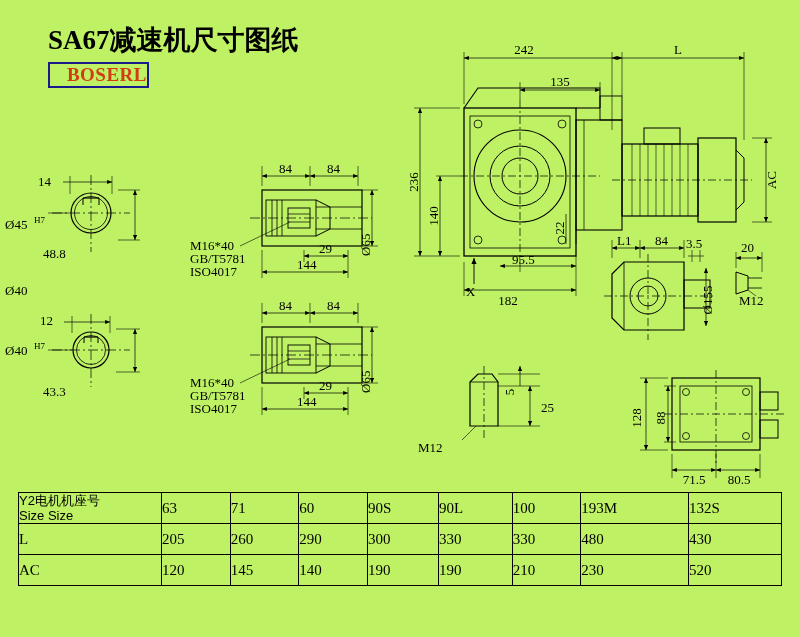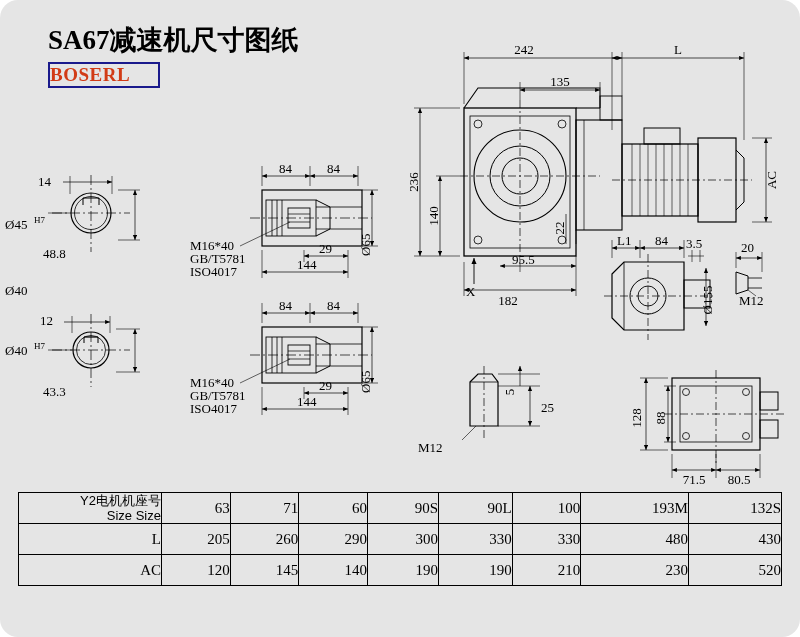--- a/index.html
+++ b/index.html
@@ -9,44 +9,43 @@
   }
   body {
     font-family: "Liberation Serif", serif;
     color: #000000;
   }
   #page {
     position: relative;
     width: 800px;
     height: 637px;
     overflow: hidden;
-    background: #e5e5e5;
-    border-radius: 18px;
+    background: #bef264;
   }
   .title {
     position: absolute;
     left: 48px;
     top: 22px;
     font-family: "Liberation Serif", serif;
     font-size: 27px;
     font-weight: bold;
     letter-spacing: 0px;
     white-space: nowrap;
   }
   .logo-box {
     position: absolute;
     left: 48px;
     top: 62px;
-    width: 112px;
+    width: 101px;
     height: 26px;
     border: 2px solid #1a1a8c;
     box-sizing: border-box;
     display: flex;
     align-items: center;
-    justify-content: flex-start;
+    justify-content: flex-end;
   }
   .logo-text {
     font-family: "Liberation Serif", serif;
     font-size: 19px;
     font-weight: bold;
     color: #d23b16;
     letter-spacing: 0.5px;
   }
   svg.draw {
     position: absolute;
@@ -60,21 +59,21 @@
     position: absolute;
     left: 18px;
     top: 492px;
     width: 764px;
     border-collapse: collapse;
     font-family: "Liberation Serif", serif;
     font-size: 15px;
   }
   .spec-table td, .spec-table th {
     border: 1px solid #000;
-    text-align: right;
+    text-align: left;
     height: 30px;
     padding: 0;
     font-weight: normal;
   }
   .spec-table .rowhead {
     width: 142px;
   }
   .spec-table .hdr-cn {
     font-family: "Liberation Sans", sans-serif;
     font-size: 13px;

